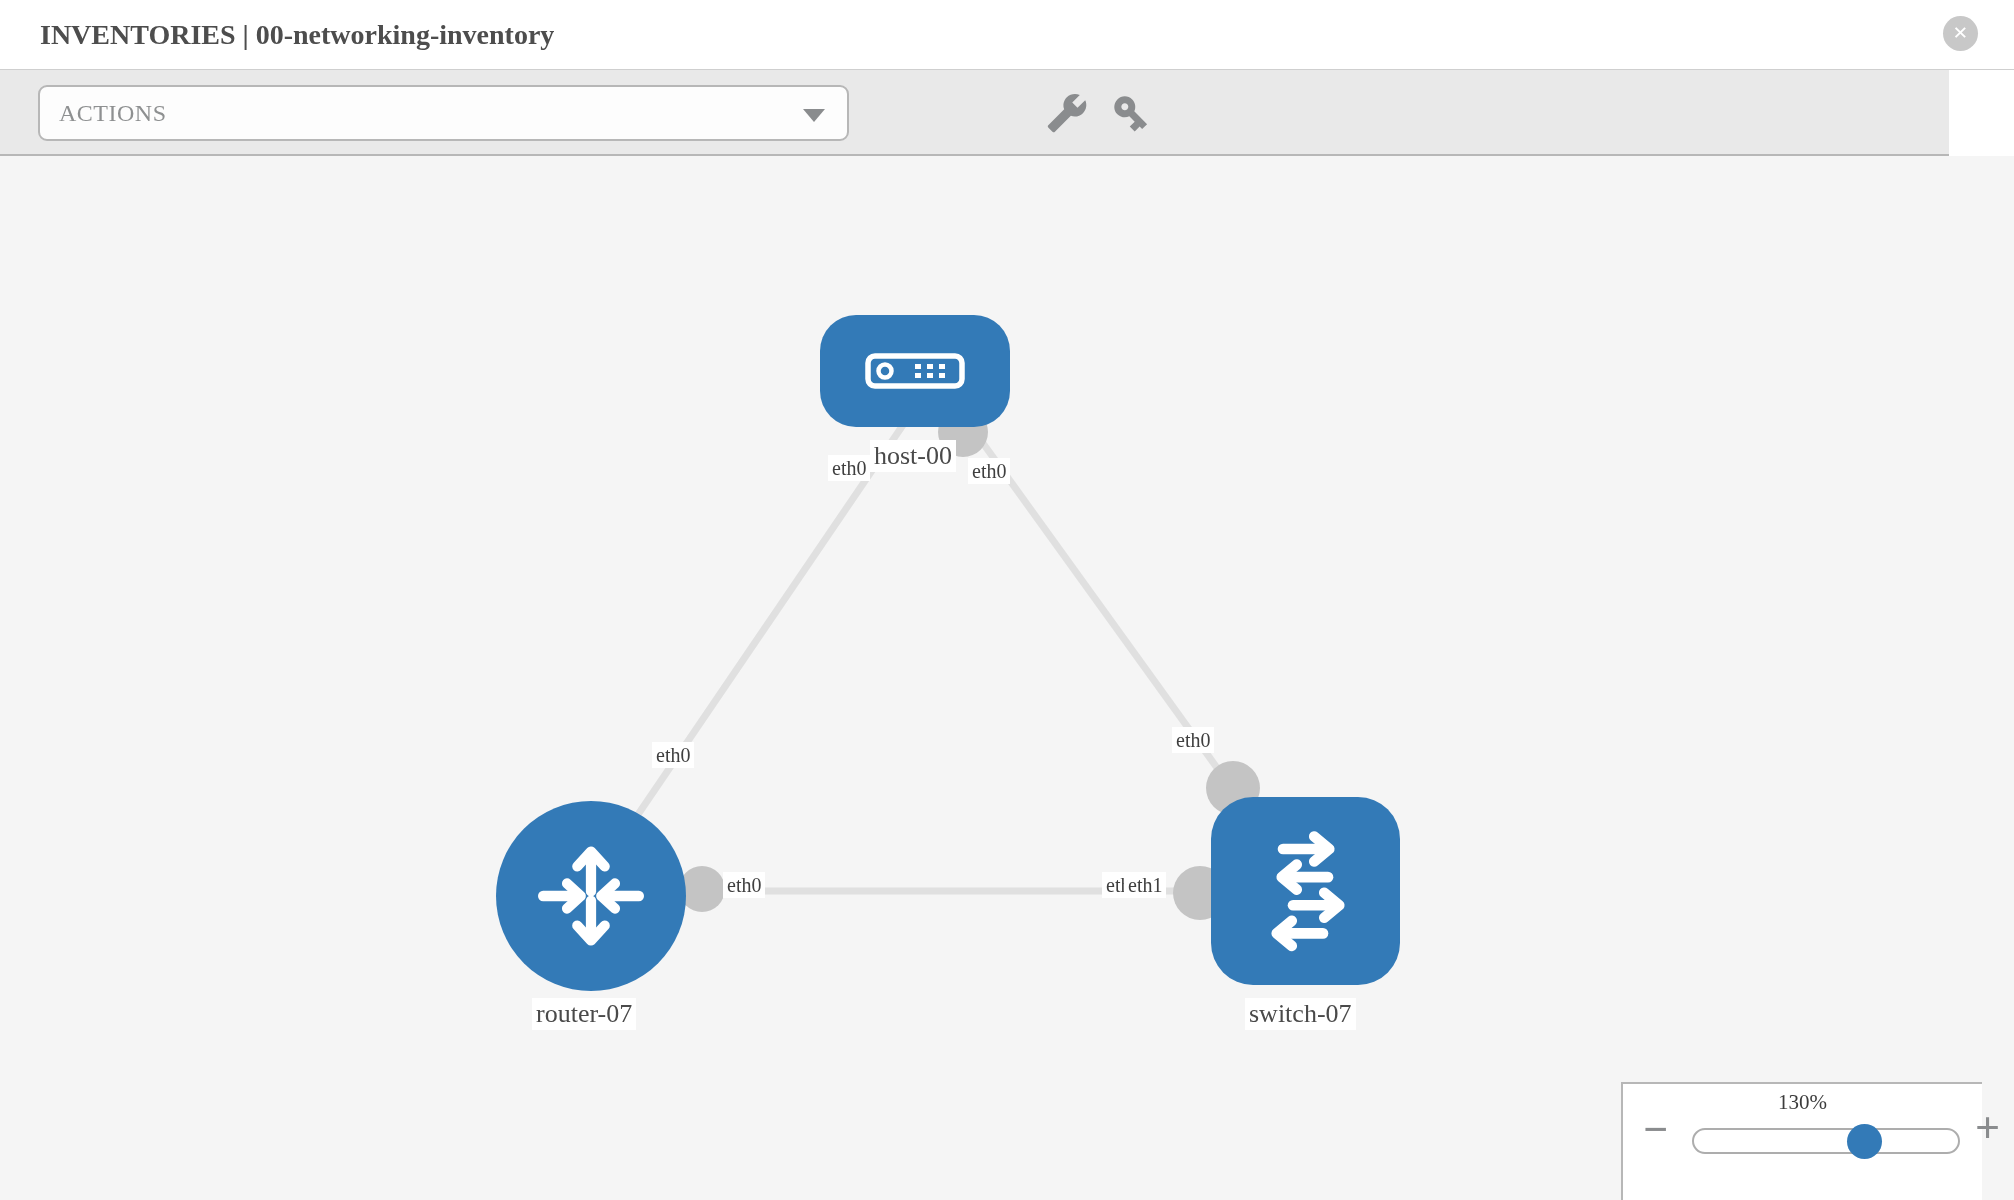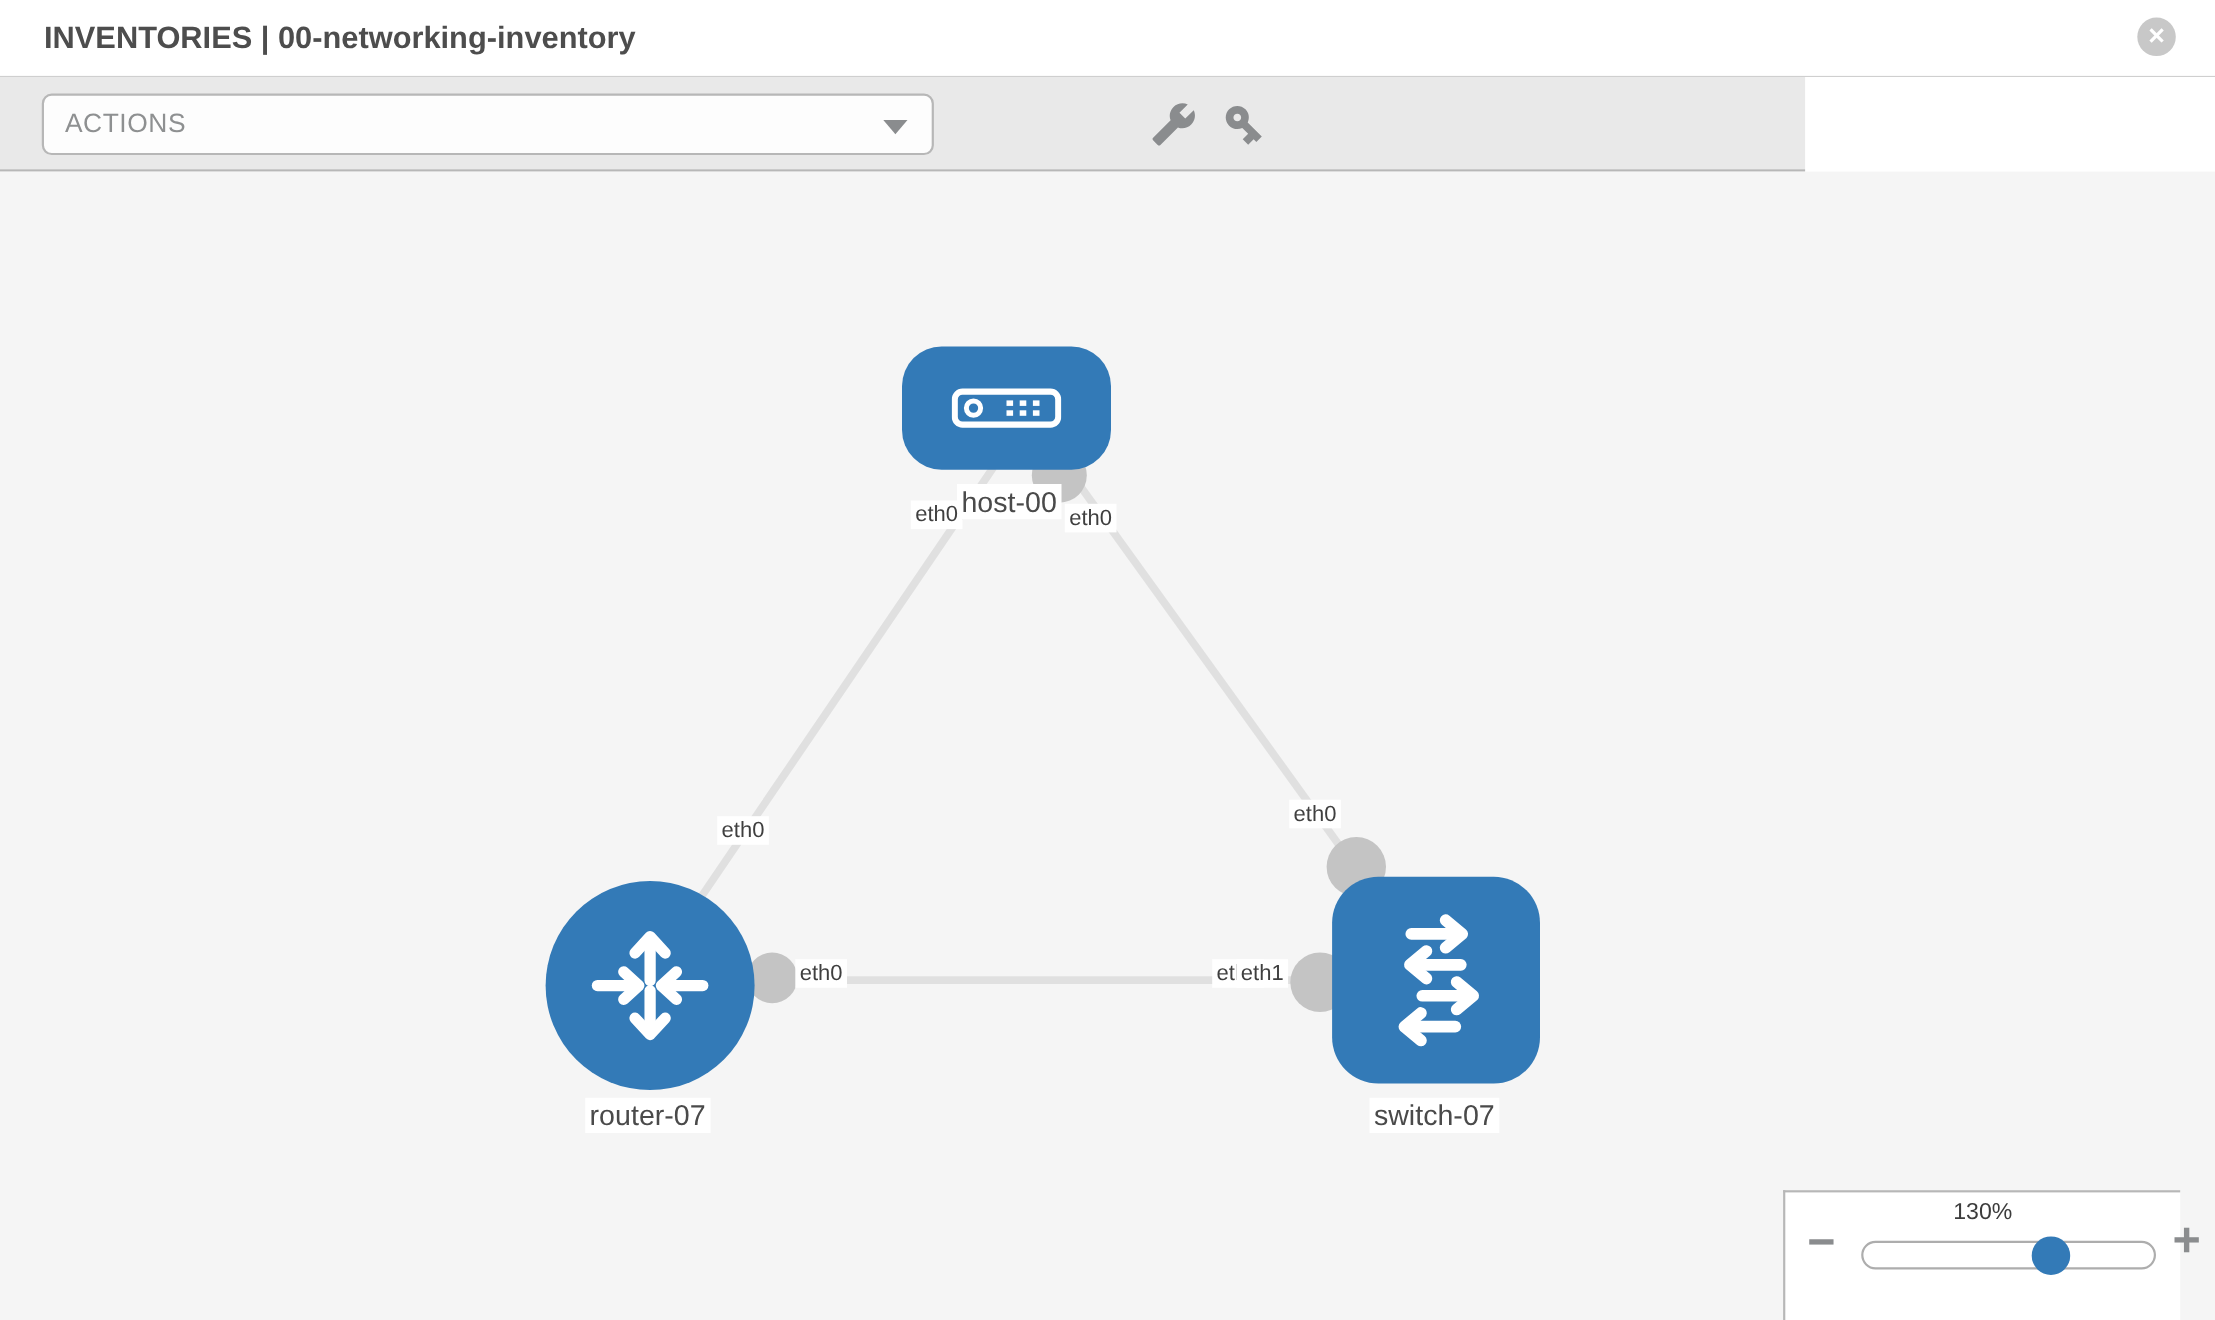--- a/index.html
+++ b/index.html
@@ -1,30 +1,30 @@
 <!DOCTYPE html>
 <html style="--accent: #337ab7; --canvas-bg: #f5f5f5; --toolbar-bg: #e9e9e9; --link: #e0e0e0; --iface: #c4c4c4; --border: #b7b7b7; --muted: #8e9091; --icon: #8a8c8e; --label: #4a4a4a;"><head>
 <meta charset="utf-8">
 <style>
   :root{
     --accent:#337ab7; --canvas-bg:#f5f5f5; --toolbar-bg:#e9e9e9; --link:#e0e0e0;
     --iface:#c4c4c4; --border:#b7b7b7; --muted:#8e9091; --icon:#8a8c8e; --label:#4a4a4a;
   }
   *{box-sizing:border-box;}
   body{margin:0;font-family:"Liberation Sans",sans-serif;background:#fff;}
-  .app{position:relative;width:2014px;height:1200px;overflow:hidden;background:#fff;}
+  .app{position:relative;width:2014px;height:1200px;overflow:hidden;background:#fff;font-family:Liberation Serif, serif;}
 
   
   .hdr{position:absolute;left:0;top:0;width:2014px;height:70px;background:#fff;border-bottom:1px solid #cfcfcf;}
   .hdr-title{position:absolute;left:40px;top:0;line-height:70px;font-size:28px;font-weight:700;color:#4d4d4d;}
   .close-btn{position:absolute;left:1943px;top:16px;width:35px;height:35px;border-radius:50%;
     background:#c8c8c8;color:#fff;font-size:26px;font-weight:700;text-align:center;line-height:33px;cursor:pointer;}
 
   
-  .tbar{position:absolute;left:0;top:70px;width:1641px;height:86px;background:var(--toolbar-bg);border-bottom:2px solid var(--border);}
+  .tbar{position:absolute;left:0;top:70px;width:1949px;height:86px;background:var(--toolbar-bg);border-bottom:2px solid var(--border);}
   .select{position:absolute;top:15px;height:56px;background:#fdfdfd;border:2px solid var(--border);border-radius:9px;cursor:pointer;}
   .select .sel-label{position:absolute;left:19px;top:0;line-height:52px;font-size:24px;color:var(--muted);letter-spacing:.5px;}
   .chev{position:absolute;right:22px;top:22px;width:0;height:0;border-left:11px solid transparent;border-right:11px solid transparent;border-top:13px solid var(--icon);}
   .sel-actions{left:38px;width:811px;}
   .sel-search{left:1182px;width:796px;}
   .tool-btn{position:absolute;top:22px;width:42px;height:42px;cursor:pointer;}
   .tool-btn svg{width:100%;height:100%;fill:var(--icon);}
   .btn-wrench{left:1046px;}
   .btn-key{left:1110px;}
 

